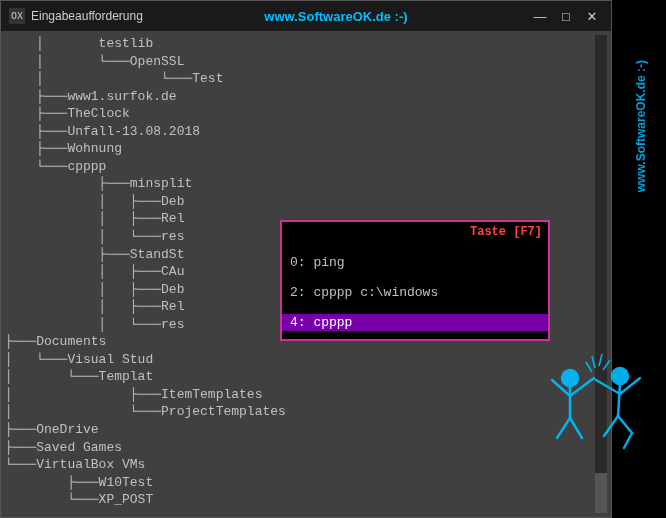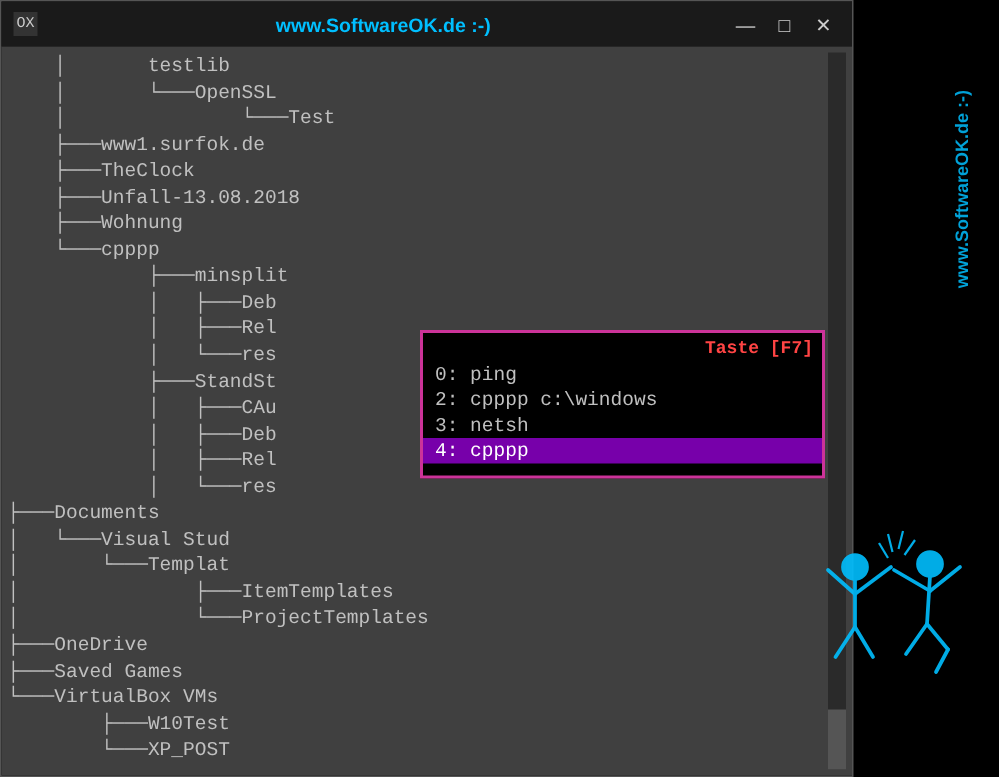--- a/index.html
+++ b/index.html
@@ -8,21 +8,21 @@
       height: 518px;
       background: #000;
       font-family: 'Courier New', Courier, monospace;
       font-size: 13px;
       overflow: hidden;
       position: relative;
     }
 
     
     .window {
-      width: 569px;
+      width: 612px;
       height: 518px;
       display: flex;
       flex-direction: column;
       border: 1px solid #555;
     }
 
     .title-bar {
       height: 30px;
       background: #1a1a1a;
       display: flex;
@@ -149,20 +149,21 @@
     .popup-items {
       padding: 0 0 8px 0;
     }
 
     .popup-item {
       padding: 1px 8px;
       color: #c0c0c0;
       font-size: 13px;
       font-family: 'Courier New', Courier, monospace;
       white-space: pre;
+      margin-top: 13px;
     }
 
     .popup-item.selected {
       background: #7700aa;
       color: #ffffff;
     }
 
     
     .side-watermark {
       position: absolute;
@@ -190,20 +191,21 @@
 </head>
 <body>
 
 <div class="window">
 
   <div class="title-bar">
     <div class="title-bar-left">
       <div class="title-bar-icon">
         <span>OX</span>
       </div>
+      <span class="title-bar-text">Eingabeaufforderung</span>
     </div>
     <div class="title-bar-watermark">www.SoftwareOK.de :-)</div>
     <div class="title-bar-controls">
       <button class="title-btn">—</button>
       <button class="title-btn">□</button>
       <button class="title-btn close">✕</button>
     </div>
   </div>
 
   <div class="terminal">
@@ -238,21 +240,20 @@
 
 C:\Users\Nenad&gt;</div>
 
       <div class="autocomplete-popup">
         <div class="popup-header">
           <span class="popup-hotkey">Taste [F7]</span>
         </div>
         <div class="popup-items" id="popup-items-container">
         <div class="popup-item">0: ping</div>
             <div class="popup-item">2: cpppp c:\windows</div>
-            <div class="popup-item">3: netsh</div>
             <div class="popup-item selected">4: cpppp</div>
           </div>
       </div>
     </div>
 
     <div class="scrollbar">
       <div class="scrollbar-thumb"></div>
     </div>
   </div>
 </div>

